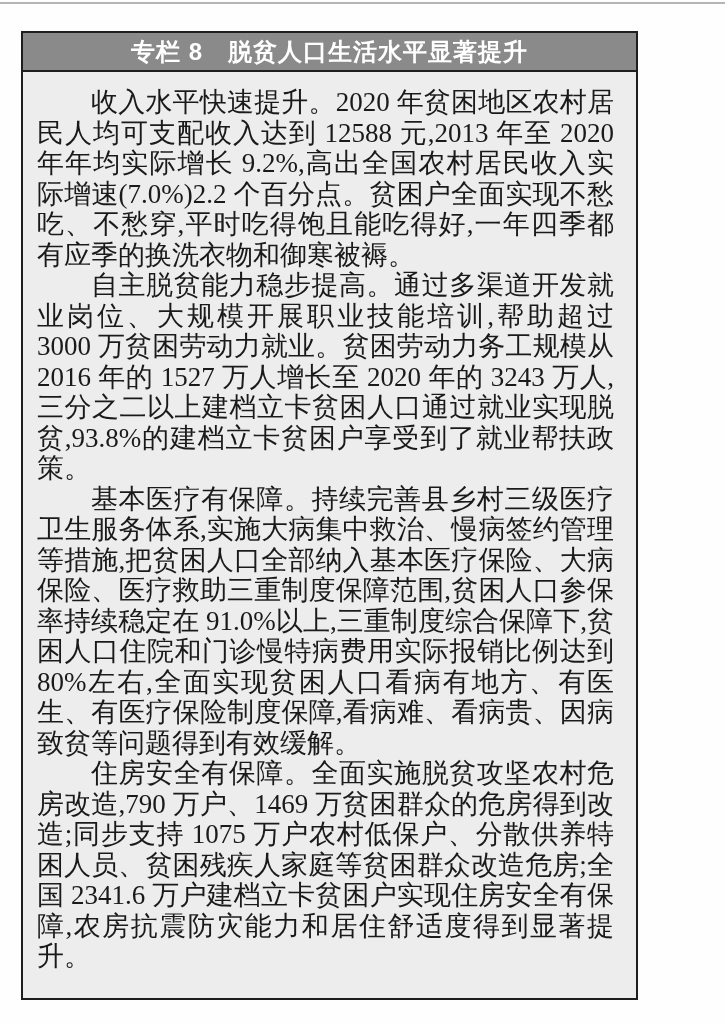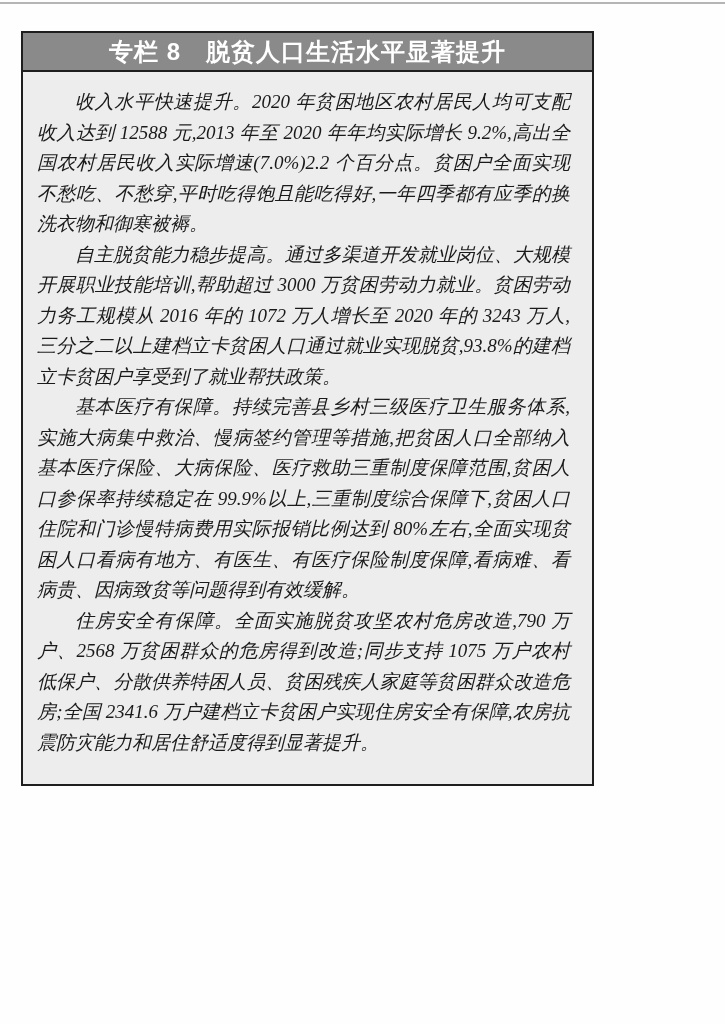--- a/index.html
+++ b/index.html
@@ -16,59 +16,58 @@
     top: 2px;
     left: 0;
     width: 725px;
     height: 2px;
     background: #b5b5b5;
   }
   .panel {
     position: absolute;
     left: 21px;
     top: 31px;
-    width: 573px;
+    width: 617px;
     box-sizing: border-box;
     border: 2px solid #1e1e1e;
     background: #ededed;
   }
   .panel-header {
     background: #8a8a8a;
     border-bottom: 2px solid #1e1e1e;
     height: 37px;
     display: flex;
     align-items: center;
     justify-content: center;
     color: #ffffff;
     font-family: "Liberation Sans", "DejaVu Sans", sans-serif;
     font-weight: bold;
     font-size: 24px;
     letter-spacing: 1px;
   }
   .panel-body {
     padding: 15px 22px 26px 14px;
     color: #1a1a1a;
-    font-size: 19px;
+    font-size: 27px;
     line-height: 30.5px;
-    font-style: italic;
   }
   .panel-body p {
     margin: 0;
     text-indent: 2em;
     text-align: justify;
   }
 </style>
 </head>
 <body>
 
 <div class="top-rule"></div>
 
 <div class="panel">
   <div class="panel-header">
     <span>专栏 8　脱贫人口生活水平显著提升</span>
   </div>
   <div class="panel-body">
     <p>收入水平快速提升。2020 年贫困地区农村居民人均可支配收入达到 12588 元,2013 年至 2020 年年均实际增长 9.2%,高出全国农村居民收入实际增速(7.0%)2.2 个百分点。贫困户全面实现不愁吃、不愁穿,平时吃得饱且能吃得好,一年四季都有应季的换洗衣物和御寒被褥。</p>
-    <p>自主脱贫能力稳步提高。通过多渠道开发就业岗位、大规模开展职业技能培训,帮助超过 3000 万贫困劳动力就业。贫困劳动力务工规模从 2016 年的 1072 万人增长至 2020 年的 3243 万人,三分之二以上建档立卡贫困人口通过就业实现脱贫,93.8%的建档立卡贫困户享受到了就业帮扶政策。</p>
-    <p>基本医疗有保障。持续完善县乡村三级医疗卫生服务体系,实施大病集中救治、慢病签约管理等措施,把贫困人口全部纳入基本医疗保险、大病保险、医疗救助三重制度保障范围,贫困人口参保率持续稳定在 99.9%以上,三重制度综合保障下,贫困人口住院和门诊慢特病费用实际报销比例达到 80%左右,全面实现贫困人口看病有地方、有医生、有医疗保险制度保障,看病难、看病贵、因病致贫等问题得到有效缓解。</p>
-    <p>住房安全有保障。全面实施脱贫攻坚农村危房改造,790 万户、2568 万贫困群众的危房得到改造;同步支持 1075 万户农村低保户、分散供养特困人员、贫困残疾人家庭等贫困群众改造危房;全国 2341.6 万户建档立卡贫困户实现住房安全有保障,农房抗震防灾能力和居住舒适度得到显著提升。</p>
+    <p>自主脱贫能力稳步提高。通过多渠道开发就业岗位、大规模开展职业技能培训,帮助超过 3000 万贫困劳动力就业。贫困劳动力务工规模从 2016 年的 1527 万人增长至 2020 年的 3243 万人,三分之二以上建档立卡贫困人口通过就业实现脱贫,93.8%的建档立卡贫困户享受到了就业帮扶政策。</p>
+    <p>基本医疗有保障。持续完善县乡村三级医疗卫生服务体系,实施大病集中救治、慢病签约管理等措施,把贫困人口全部纳入基本医疗保险、大病保险、医疗救助三重制度保障范围,贫困人口参保率持续稳定在 91.0%以上,三重制度综合保障下,贫困人口住院和门诊慢特病费用实际报销比例达到 80%左右,全面实现贫困人口看病有地方、有医生、有医疗保险制度保障,看病难、看病贵、因病致贫等问题得到有效缓解。</p>
+    <p>住房安全有保障。全面实施脱贫攻坚农村危房改造,790 万户、1469 万贫困群众的危房得到改造;同步支持 1075 万户农村低保户、分散供养特困人员、贫困残疾人家庭等贫困群众改造危房;全国 2341.6 万户建档立卡贫困户实现住房安全有保障,农房抗震防灾能力和居住舒适度得到显著提升。</p>
   </div>
 </div>
 
 </body></html>

